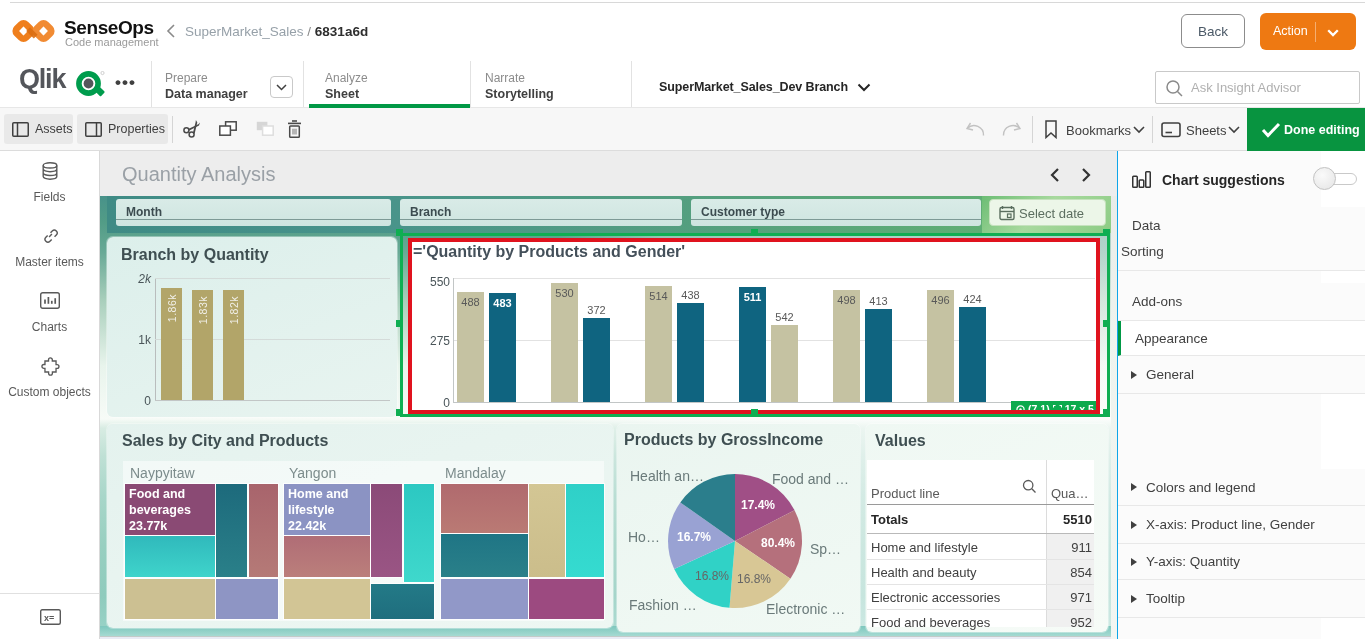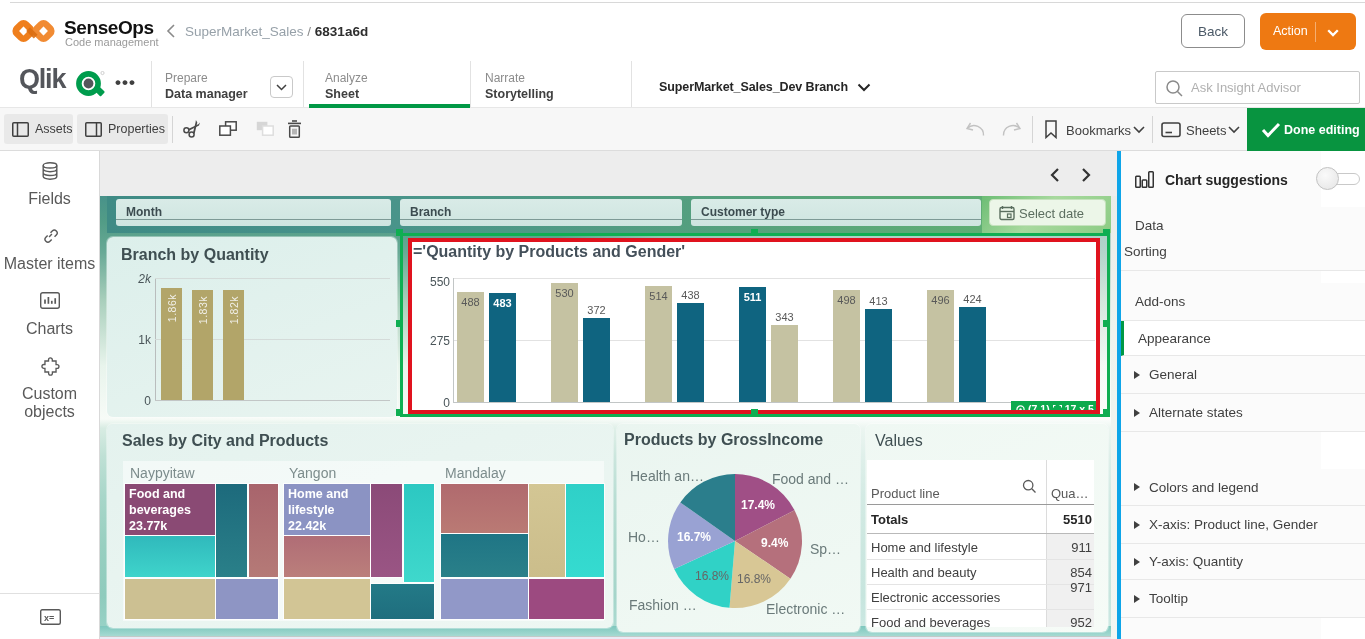--- a/index.html
+++ b/index.html
@@ -11,25 +11,25 @@
 #hdr1 .topline { position:absolute; left:10px; top:2px; right:0; height:1px; background:#d8d8d8; }
 
 #hdr2 { position:absolute; left:0; top:61px; width:1365px; height:47px; background:#fff; border-bottom:1px solid #e7e7e7; }
 .vdiv { position:absolute; top:0; width:1px; height:100%; background:#e2e2e2; }
 
 #hdr3 { position:absolute; left:0; top:108px; width:1365px; height:43px; background:#f7f7f7; border-bottom:1px solid #dcdcdc; }
 .tbtn { position:absolute; top:6px; height:30px; background:#e9e9e9; border-radius:3px; display:flex; align-items:center; gap:6px; padding:0 8px; color:#404040; font-size:12.5px; white-space:nowrap; }
 .tbtn svg { flex-shrink:0; }
 
 #side { position:absolute; left:0; top:151px; width:100px; height:488px; background:#fff; border-right:1px solid #d9d9d9; }
-.sitem { position:absolute; left:0; width:99px; text-align:center; color:#595959; font-size:16px; }
+.sitem { position:absolute; left:0; width:99px; text-align:center; color:#595959; font-size:12px; }
 
 #canvas { position:absolute; left:100px; top:151px; width:1017px; height:488px; background:#ededed; overflow:hidden; }
 
-#rpanel { position:absolute; left:1117px; top:151px; width:204px; height:488px; background:#fbfbfb; border-left:4px solid #0ea5e9; }
+#rpanel { position:absolute; left:1117px; top:151px; width:204px; height:488px; background:#fbfbfb; border-left:1px solid #0ea5e9; }
 .prow { position:absolute; left:0; width:248px; border-bottom:1px solid #e8e8e8; color:#404040; font-size:13.5px; display:flex; align-items:center; background:#fbfbfb; }
 .prow.sub { padding-left:28px; }
 .prow.sub::before { content:""; position:absolute; left:13px; width:0; height:0; border-left:6px solid #404040; border-top:4px solid transparent; border-bottom:4px solid transparent; }
 
 #sheetbg { background:
   linear-gradient(90deg, rgba(255,255,255,0) 0 45%, rgba(255,255,255,0.35) 55%, rgba(255,255,255,0.5) 72%, rgba(255,255,255,0.5) 100%),
   linear-gradient(180deg,#48928a 0px,#529c86 26px,#68a996 56px,#a9cfbc 105px,#e8f4ec 170px,#f7fbf7 223px,#d8ece3 232px,#bfe0d5 260px,#a8d6c9 300px,#98cfc0 350px,#8fcbbd 400px,#9ad3c8 440px,#86cbc0 475px); }
 .fbox { position:absolute; top:48px; height:27px; background:linear-gradient(180deg,#d9ebe7,#cee5e0); border-radius:3px; font-size:12px; font-weight:bold; color:#3c4c50; padding:6px 0 0 10px; }
 .fline { position:absolute; left:0; bottom:6px; width:100%; height:1px; background:#7d9a96; }
 .card { background:linear-gradient(160deg,#dcefeb,#e8f4f0); border-radius:6px; box-shadow:0 0 0 1px rgba(255,255,255,0.35); }
@@ -204,20 +204,21 @@
   <svg class="abs" style="left:40px;top:458px;" width="21" height="16" viewBox="0 0 21 16">
         <rect x="0.7" y="0.7" width="19.6" height="14.6" rx="1.5" fill="none" stroke="#595959" stroke-width="1.4"></rect>
         <text x="4" y="11.5" font-size="9" font-weight="bold" fill="#595959" font-family="Liberation Sans">x=</text>
       </svg>
 </div>
 <div id="canvas">
   <div class="abs" id="sheetbg" style="left:0;top:45px;width:1017px;height:443px;"></div>
   <div class="abs" style="left:0;top:475px;width:1017px;height:10px;background:linear-gradient(180deg,#7ec7bd,#a5dad2);"></div>
   <div class="abs" style="left:0;top:485px;width:1017px;height:3px;background:#e9ebf5;border-top:1px solid #c2cac8;"></div>
   <div class="abs" style="left:1011px;top:45px;width:6px;height:443px;background:linear-gradient(180deg,#e9ece9,#eef3ee 30%,#f2f6f2);"></div>
+  <div class="abs" style="left:22px;top:12px;font-size:20px;color:#9aa0a6;">Quantity Analysis</div>
   <svg class="abs" style="left:948px;top:16px;" width="13" height="16" viewBox="0 0 13 16">
         <path d="M10 2 L4 8 L10 14" fill="none" stroke="#333" stroke-width="2.2"></path>
       </svg>
   <svg class="abs" style="left:980px;top:16px;" width="13" height="16" viewBox="0 0 13 16">
         <path d="M3 2 L9 8 L3 14" fill="none" stroke="#333" stroke-width="2.2"></path>
       </svg>
 
   <div class="abs" style="left:7px;top:45px;width:875px;height:37px;background:linear-gradient(90deg,#3f8b85,#48938b 30%,#55a07e 70%,#5fae74);"></div>
   <div class="abs" style="left:882px;top:45px;width:129px;height:37px;background:linear-gradient(135deg,#6cbd74,#a8d99e 45%,#8ccc84);"></div>
   <div class="fbox" style="left:16px;width:275px;">Month<div class="fline"></div></div>
@@ -273,21 +274,21 @@
         <div class="abs bb" style="left:457px;top:71px;height:93px;"></div>
     <div class="abs bt" style="left:519px;top:52px;height:112px;"></div>
         <div class="abs bb" style="left:551px;top:69px;height:95px;"></div>
     <div class="abs blbl" style="left:49px;top:58px;">488</div>
     <div class="abs blbl w" style="left:81px;top:59px;">483</div>
     <div class="abs blbl" style="left:143px;top:49px;">530</div>
     <div class="abs blbl" style="left:175px;top:66px;">372</div>
     <div class="abs blbl" style="left:237px;top:52px;">514</div>
     <div class="abs blbl" style="left:269px;top:51px;">438</div>
     <div class="abs blbl w" style="left:331px;top:53px;">511</div>
-    <div class="abs blbl" style="left:363px;top:73px;">343</div>
+    <div class="abs blbl" style="left:363px;top:73px;">542</div>
     <div class="abs blbl" style="left:425px;top:56px;">498</div>
     <div class="abs blbl" style="left:457px;top:57px;">413</div>
     <div class="abs blbl" style="left:519px;top:56px;">496</div>
     <div class="abs blbl" style="left:551px;top:55px;">424</div>
   </div>
   <div class="abs" style="left:911px;top:250px;width:88px;height:16px;background:#0caa4d;z-index:3;color:#fff;font-size:10.5px;font-weight:bold;display:flex;align-items:center;justify-content:center;gap:3px;">
         <svg width="9" height="9" viewBox="0 0 9 9">
           <circle cx="4.5" cy="4.5" r="3.6" fill="none" stroke="#fff" stroke-width="1.2"></circle>
           <circle cx="4.5" cy="4.5" r="1.2" fill="#fff"></circle>
         </svg>
@@ -347,67 +348,66 @@
       <path d="M69 69 L8.2 97.1 A67 67 0 0 1 14.3 30.4 Z" fill="#99a2d3"></path>
       <path d="M69 69 L14.3 30.4 A67 67 0 0 1 69 2 Z" fill="#2b7e8c"></path>
     </svg>
     <div class="abs plbl" style="left:13px;top:44px;">Health an…</div>
     <div class="abs plbl" style="left:155px;top:47px;">Food and …</div>
     <div class="abs plbl" style="left:11px;top:105px;">Ho…</div>
     <div class="abs plbl" style="left:193px;top:117px;">Sp…</div>
     <div class="abs plbl" style="left:12px;top:173px;">Fashion …</div>
     <div class="abs plbl" style="left:149px;top:177px;">Electronic …</div>
     <div class="abs pct w" style="left:124px;top:74px;">17.4%</div>
-    <div class="abs pct w" style="left:144px;top:112px;">9.4%</div>
+    <div class="abs pct w" style="left:144px;top:112px;">80.4%</div>
     <div class="abs pct" style="left:120px;top:148px;">16.8%</div>
     <div class="abs pct" style="left:78px;top:145px;">16.8%</div>
     <div class="abs pct w" style="left:60px;top:106px;">16.7%</div>
   </div>
 
   <div class="abs card" style="left:766px;top:273px;width:242px;height:208px;background:linear-gradient(160deg,#eff8f3,#f6fbf7);">
-    <div class="abs" style="left:9px;top:8px;font-size:16px;font-weight:normal;color:#3f4f52;">Values</div>
+    <div class="abs" style="left:9px;top:8px;font-size:16px;font-weight:bold;color:#3f4f52;">Values</div>
     <div class="abs" style="left:1px;top:36px;width:227px;height:167px;background:#fff;"></div>
     <div class="abs" style="left:180px;top:110px;width:48px;height:93px;background:#f0f0f0;"></div>
     <div class="abs" style="left:180px;top:36px;width:1px;height:167px;background:#dcdcdc;"></div>
     <div class="abs" style="left:1px;top:80px;width:227px;height:1px;background:#9a9a9a;"></div>
     <div class="abs tctext" style="left:5px;top:62px;color:#595959;">Product line</div>
     <svg class="abs" style="left:156px;top:55px;" width="15" height="15" viewBox="0 0 15 15">
           <circle cx="6.2" cy="6.2" r="4.7" fill="none" stroke="#595959" stroke-width="1.3"></circle>
           <path d="M9.8 9.8 L13.5 13.5" stroke="#595959" stroke-width="1.3"></path>
         </svg>
     <div class="abs tctext" style="left:185px;top:62px;color:#595959;">Qua…</div>
     <div class="abs tctext" style="left:5px;top:88px;font-weight:bold;color:#262626;">Totals</div>
     <div class="abs tnum" style="top:88px;font-weight:bold;color:#262626;">5510</div>
     <div class="abs" style="left:1px;top:109px;width:227px;height:1px;background:#b9b9b9;"></div>
     <div class="abs tctext" style="left:5px;top:116px;">Home and lifestyle</div>
         <div class="abs tnum" style="top:116px;">911</div>
     <div class="abs" style="left:1px;top:134.8px;width:227px;height:1px;background:#e4e4e4;"></div>
     <div class="abs tctext" style="left:5px;top:141px;">Health and beauty</div>
         <div class="abs tnum" style="top:141px;">854</div>
     <div class="abs" style="left:1px;top:159.9px;width:227px;height:1px;background:#e4e4e4;"></div>
     <div class="abs tctext" style="left:5px;top:166px;">Electronic accessories</div>
-        <div class="abs tnum" style="top:156px;">971</div>
+        <div class="abs tnum" style="top:166px;">971</div>
     <div class="abs" style="left:1px;top:185px;width:227px;height:1px;background:#e4e4e4;"></div>
     <div class="abs tctext" style="left:5px;top:191px;">Food and beverages</div>
         <div class="abs tnum" style="top:191px;">952</div>
   </div>
 </div>
 <div id="rpanel">
   <svg class="abs" style="left:14px;top:20px;" width="19" height="17" viewBox="0 0 19 17">
         <rect x="0.75" y="5.25" width="4.5" height="11" rx="0.8" fill="none" stroke="#333" stroke-width="1.5"></rect>
         <rect x="7.25" y="9" width="4.5" height="7.25" rx="0.8" fill="none" stroke="#333" stroke-width="1.5"></rect>
         <rect x="13.75" y="0.75" width="4.5" height="15.5" rx="0.8" fill="none" stroke="#333" stroke-width="1.5"></rect>
       </svg>
   <div class="abs" style="left:44px;top:21px;font-size:14px;font-weight:bold;color:#262626;">Chart suggestions</div>
   <div class="abs" style="left:196px;top:22px;width:43px;height:12px;background:#fff;border:1px solid #c9c9c9;border-radius:6px;"></div>
   <div class="abs" style="left:195px;top:16px;width:23px;height:23px;background:radial-gradient(circle at 40% 35%,#fafafa,#e4e4e4);border:1px solid #c2c2c2;border-radius:50%;"></div>
   <div class="prow" style="top:56px;height:38px;padding-left:14px;">Data</div>
   <div class="prow" style="top:82px;height:38px;padding-left:3px;">Sorting</div>
   <div class="prow" style="top:132px;height:38px;padding-left:14px;">Add-ons</div>
   <div class="prow" style="top:170px;height:35px;padding-left:14px;background:#fff;border-left:3px solid #009845;">Appearance</div>
   <div class="prow sub" style="top:205px;height:38px;">General</div>
-  <div class="prow sub" style="top:243px;height:38px;">Alternate states</div>
   <div class="prow sub" style="top:318px;height:37px;">Colors and legend</div>
   <div class="prow sub" style="top:355px;height:38px;">X-axis: Product line, Gender</div>
   <div class="prow sub" style="top:393px;height:36px;">Y-axis: Quantity</div>
   <div class="prow sub" style="top:429px;height:38px;">Tooltip</div>
 </div>
 </div>
 
 </body></html>

